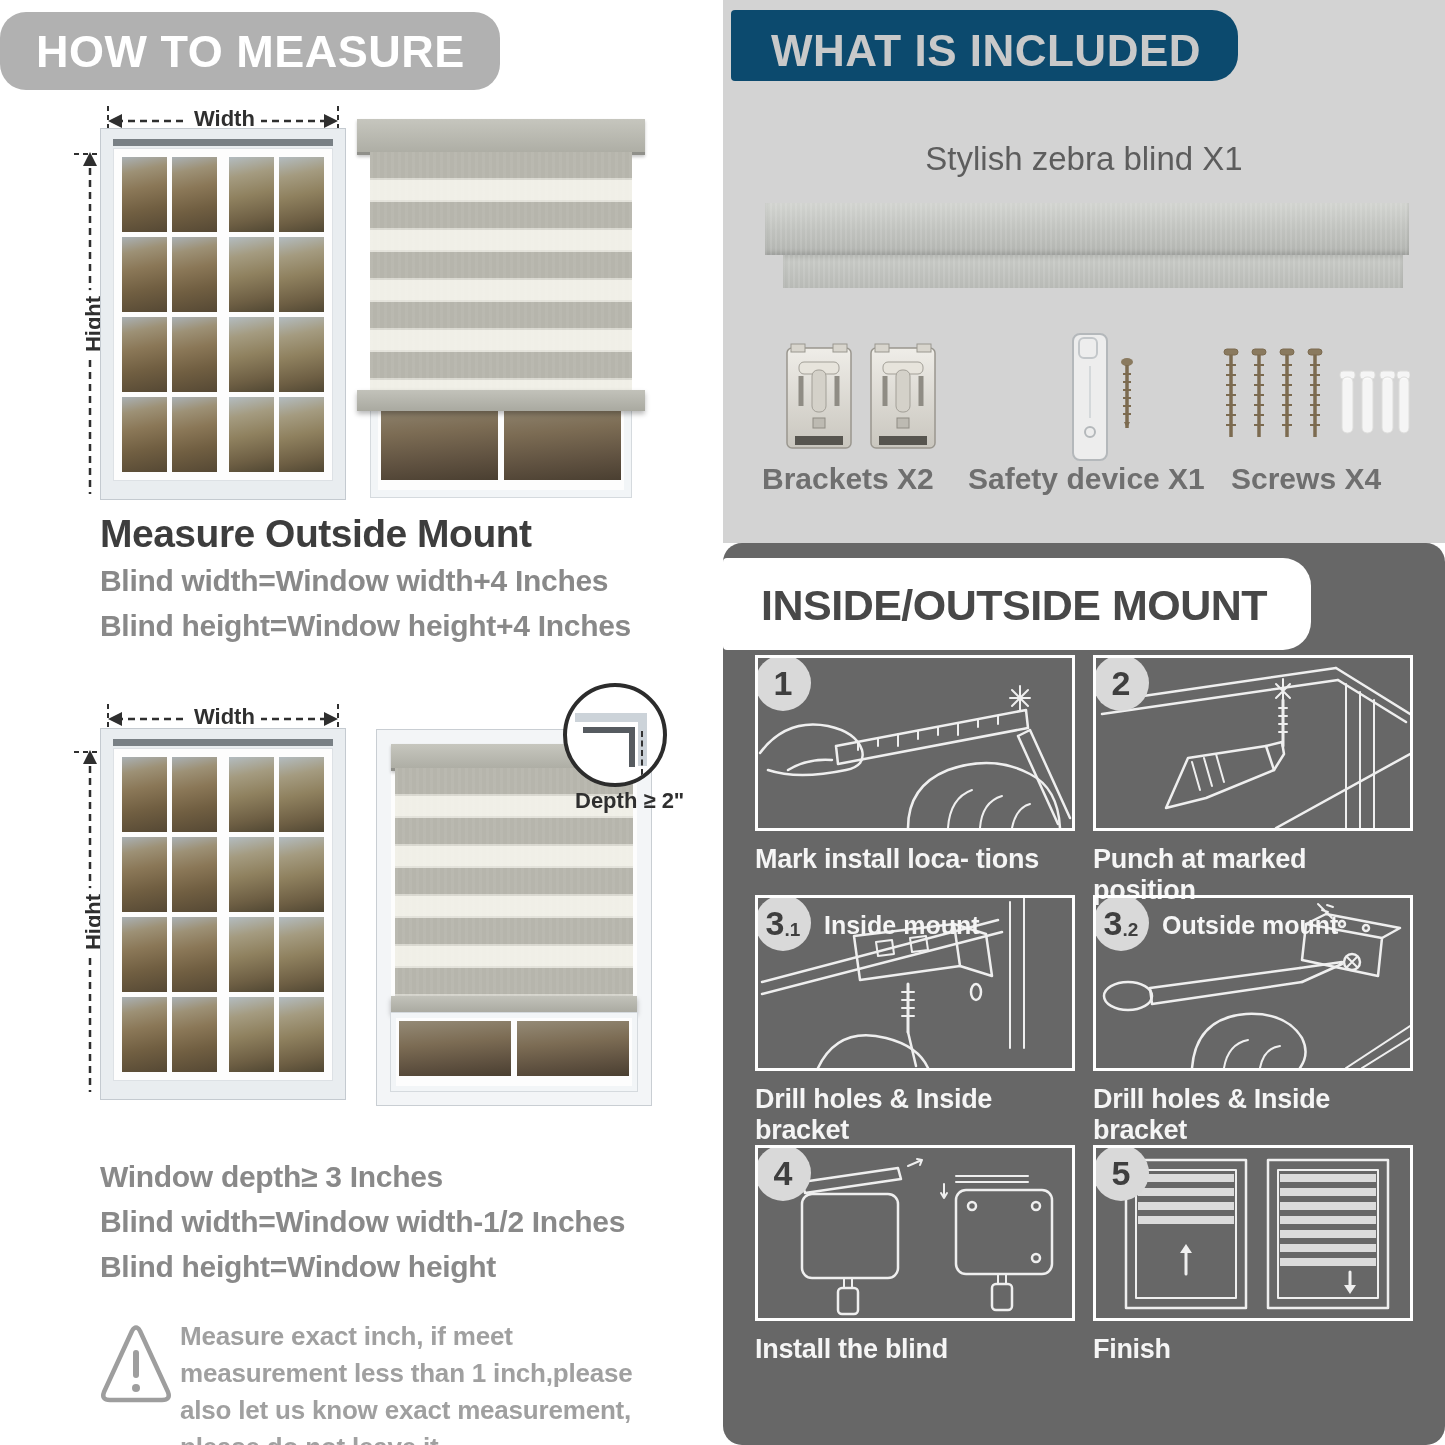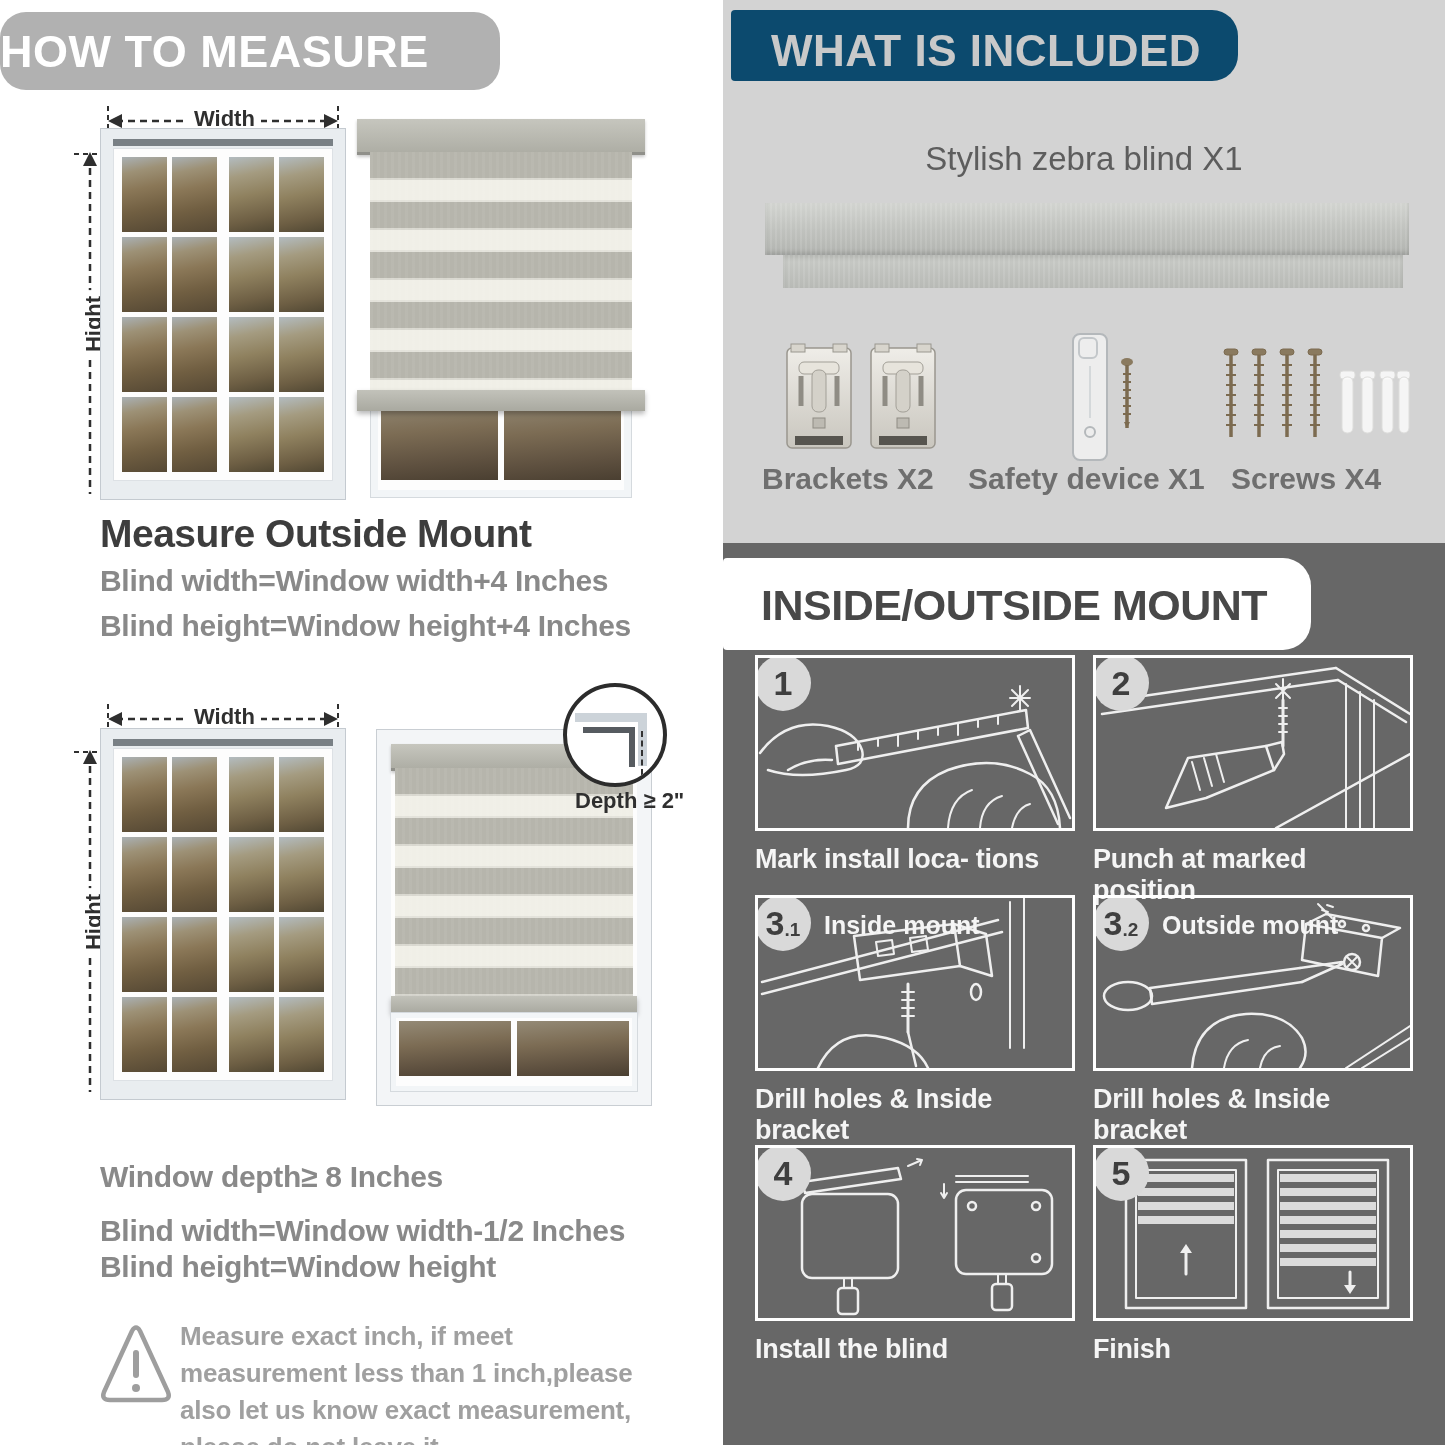--- a/index.html
+++ b/index.html
@@ -2,21 +2,21 @@
 <html><head>
 <meta charset="utf-8">
 <style>
   html,body{margin:0;padding:0;background:#fff;}
   .canvas{position:relative;width:1445px;height:1445px;background:#fff;overflow:hidden;
           font-family:"Liberation Sans",sans-serif;}
   .abs{position:absolute;}
 
   
   .htm-header{left:0;top:12px;width:500px;height:78px;background:#b1b1b1;border-radius:26px;}
-  .htm-header span{display:block;line-height:80px;font-size:45px;font-weight:bold;color:#fff;letter-spacing:.5px;}
+  .htm-header span{display:block;padding-left:36px;line-height:80px;font-size:45px;font-weight:bold;color:#fff;letter-spacing:.5px;}
 
   .sec-title{font-size:39px;font-weight:bold;color:#3d3d3d;letter-spacing:-.5px;}
   .sec-line{font-size:30px;font-weight:bold;color:#898989;letter-spacing:-.3px;}
 
   
   .win{box-sizing:border-box;background:#e9edf0;border:1px solid #c4cad0;padding:10px 12px 18px;}
   .win-lintel{height:7px;background:#798085;margin-bottom:2px;}
   .win-body{box-sizing:border-box;display:flex;gap:4px;background:#fdfdfd;border:1px solid #dde1e5;padding:4px;height:calc(100% - 9px);}
   .sash{flex:1;display:grid;grid-template-columns:1fr 1fr;grid-template-rows:repeat(4,1fr);gap:5px;background:#fdfdfd;padding:4px;}
   .pane{background:linear-gradient(168deg,#aab1b5 0%,#9d9176 20%,#8a7757 42%,#715f42 68%,#554834 100%);}
@@ -51,21 +51,21 @@
   .inc-header span{display:block;padding-left:40px;line-height:82px;font-size:44px;font-weight:bold;color:#c9c9c9;letter-spacing:.5px;}
   .inc-product{left:0;top:140px;width:100%;text-align:center;font-size:33px;font-weight:normal;color:#5d5d5d;}
   .rail-bar1{left:42px;top:203px;width:644px;height:52px;
       background:linear-gradient(180deg,#d2d4d0,#bfc1bd 55%,#b2b4b0);
       box-shadow:inset 0 -3px 4px rgba(0,0,0,.12);}
   .rail-bar2{left:60px;top:255px;width:620px;height:33px;
       background:linear-gradient(180deg,#c8cac6,#b8bab6);box-shadow:inset 0 3px 4px rgba(0,0,0,.10);}
   .rail-tex{position:absolute;inset:0;background:repeating-linear-gradient(90deg,rgba(255,255,255,.10) 0 2px,rgba(0,0,0,0) 2px 5px);}
   .inc-label{font-size:30px;font-weight:bold;color:#6f6f6f;}
 
-  .panel-mount{left:723px;top:543px;width:722px;height:902px;background:#676767;}
+  .panel-mount{left:723px;top:543px;width:722px;height:902px;background:#676767;border-radius:19px;}
   .mnt-header{left:0;top:15px;width:588px;height:92px;background:#fff;border-radius:4px 28px 28px 4px;}
   .mnt-header span{display:block;padding-left:38px;line-height:94px;font-size:43px;font-weight:bold;color:#484848;letter-spacing:-.5px;}
 
   .step{position:absolute;width:320px;}
   .step-frame{position:relative;box-sizing:border-box;width:320px;height:176px;border:3px solid #fff;overflow:hidden;}
   .step-frame svg{position:absolute;inset:0;}
   .badge{position:absolute;left:-3px;top:-3px;width:56px;height:56px;border-radius:50%;background:#d9d9d9;
          display:flex;align-items:center;justify-content:center;font-weight:bold;color:#3f3f3f;}
   .badge .n{font-size:34px;line-height:1;}
   .badge .sub{font-size:19px;line-height:1;margin-top:12px;}
@@ -201,22 +201,22 @@
     </div>
   </div>
 
   <div class="abs mag" style="left:563px;top:683px;">
     <div class="mag-l1"></div>
       <div class="mag-l2"></div>
       <div class="mag-dash"></div>
   </div>
   <div class="abs depth-label" style="left:575px;top:788px;">Depth ≥ 2"</div>
 
-  <div class="abs sec-line" style="left:100px;top:1160px;">Window depth≥ 8 Inches</div>
-  <div class="abs sec-line" style="left:100px;top:1205px;margin-top:9px;">Blind width=Window width-1/2 Inches</div>
+  <div class="abs sec-line" style="left:100px;top:1160px;">Window depth≥ 3 Inches</div>
+  <div class="abs sec-line" style="left:100px;top:1205px;">Blind width=Window width-1/2 Inches</div>
   <div class="abs sec-line" style="left:100px;top:1250px;">Blind height=Window height</div>
 
   <div class="abs" style="left:98px;top:1322px;width:76px;height:86px;">
     <svg width="76" height="86" viewBox="0 0 76 86">
       <path d="M34 9 Q38 2 42 9 L70 70 Q73 78 64 78 L12 78 Q3 78 6 70 Z" fill="none" stroke="#9e9e9e" stroke-width="4.5" stroke-linejoin="round"></path>
       <rect x="35" y="28" width="6" height="28" rx="3" fill="#9e9e9e"></rect>
       <circle cx="38" cy="66" r="4" fill="#9e9e9e"></circle>
     </svg>
   </div>
   <div class="abs warn-text" style="left:180px;top:1318px;width:480px;">Measure exact inch, if meet measurement less than 1 inch,please also let us know exact measurement, please do not leave it</div>

